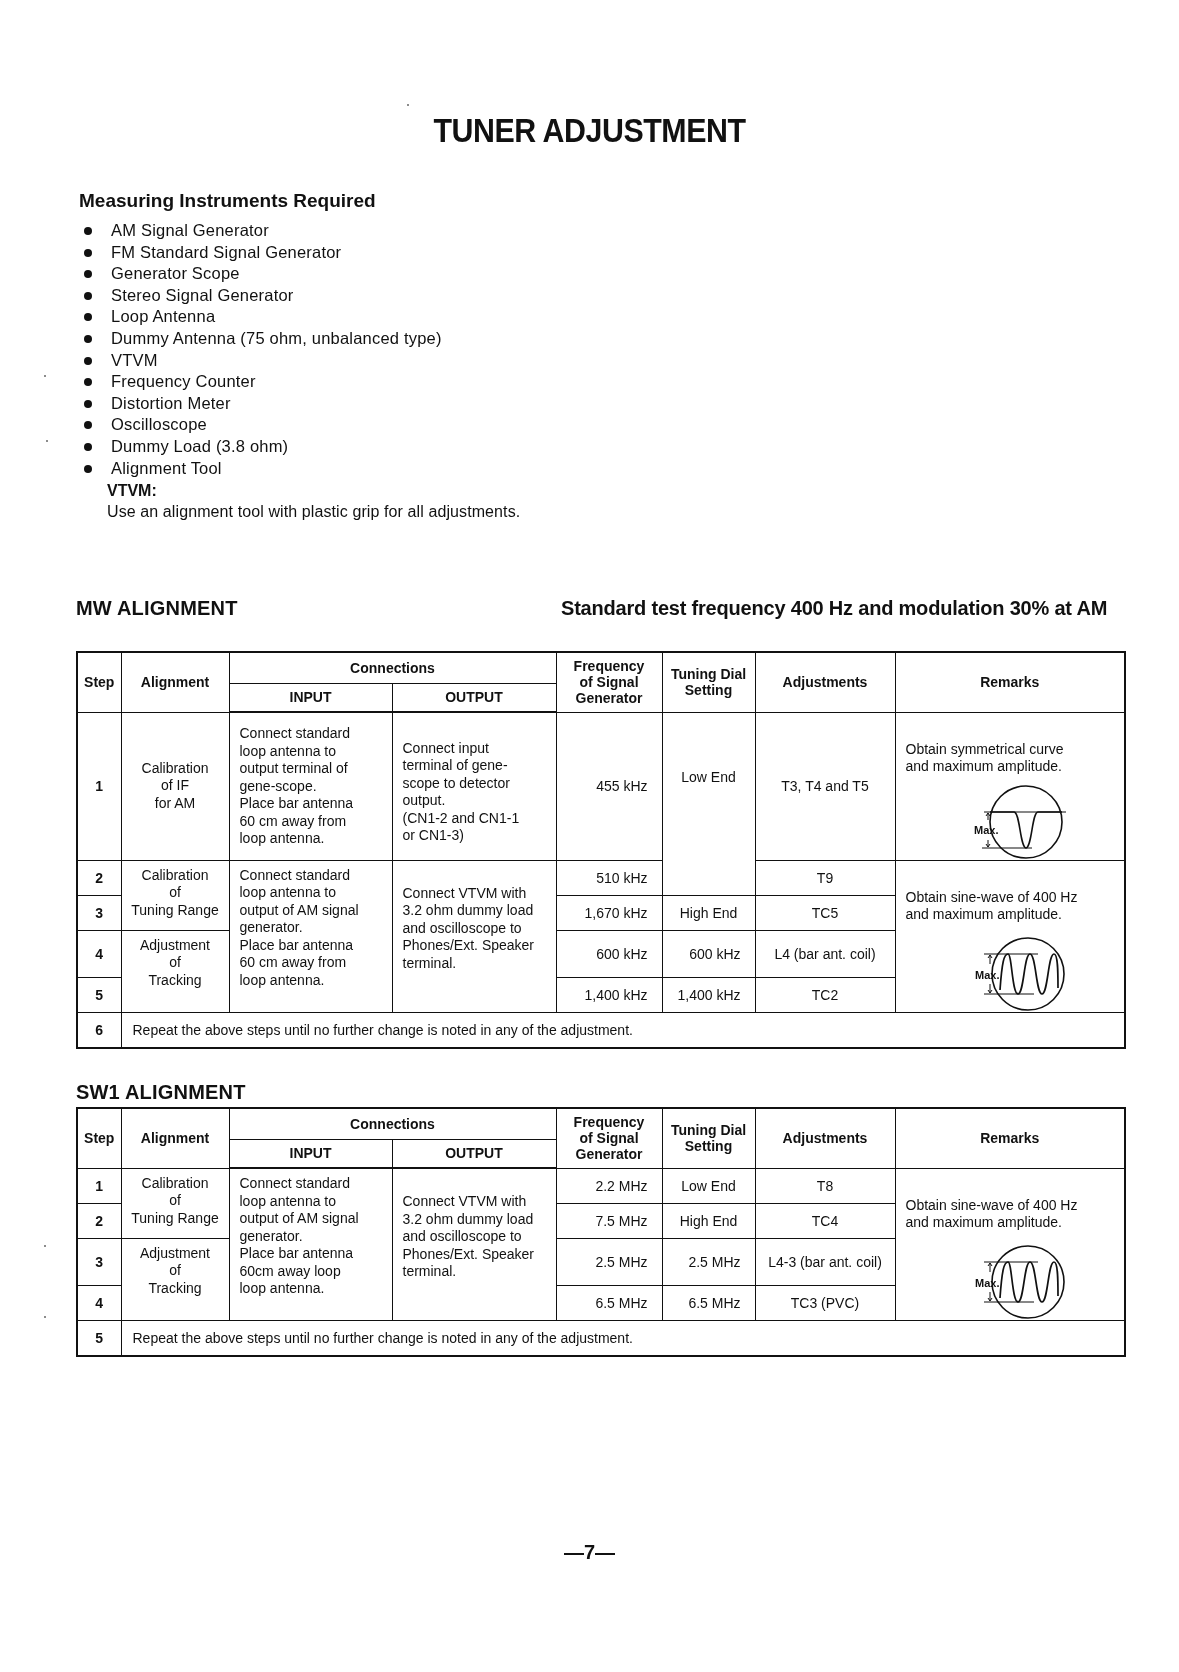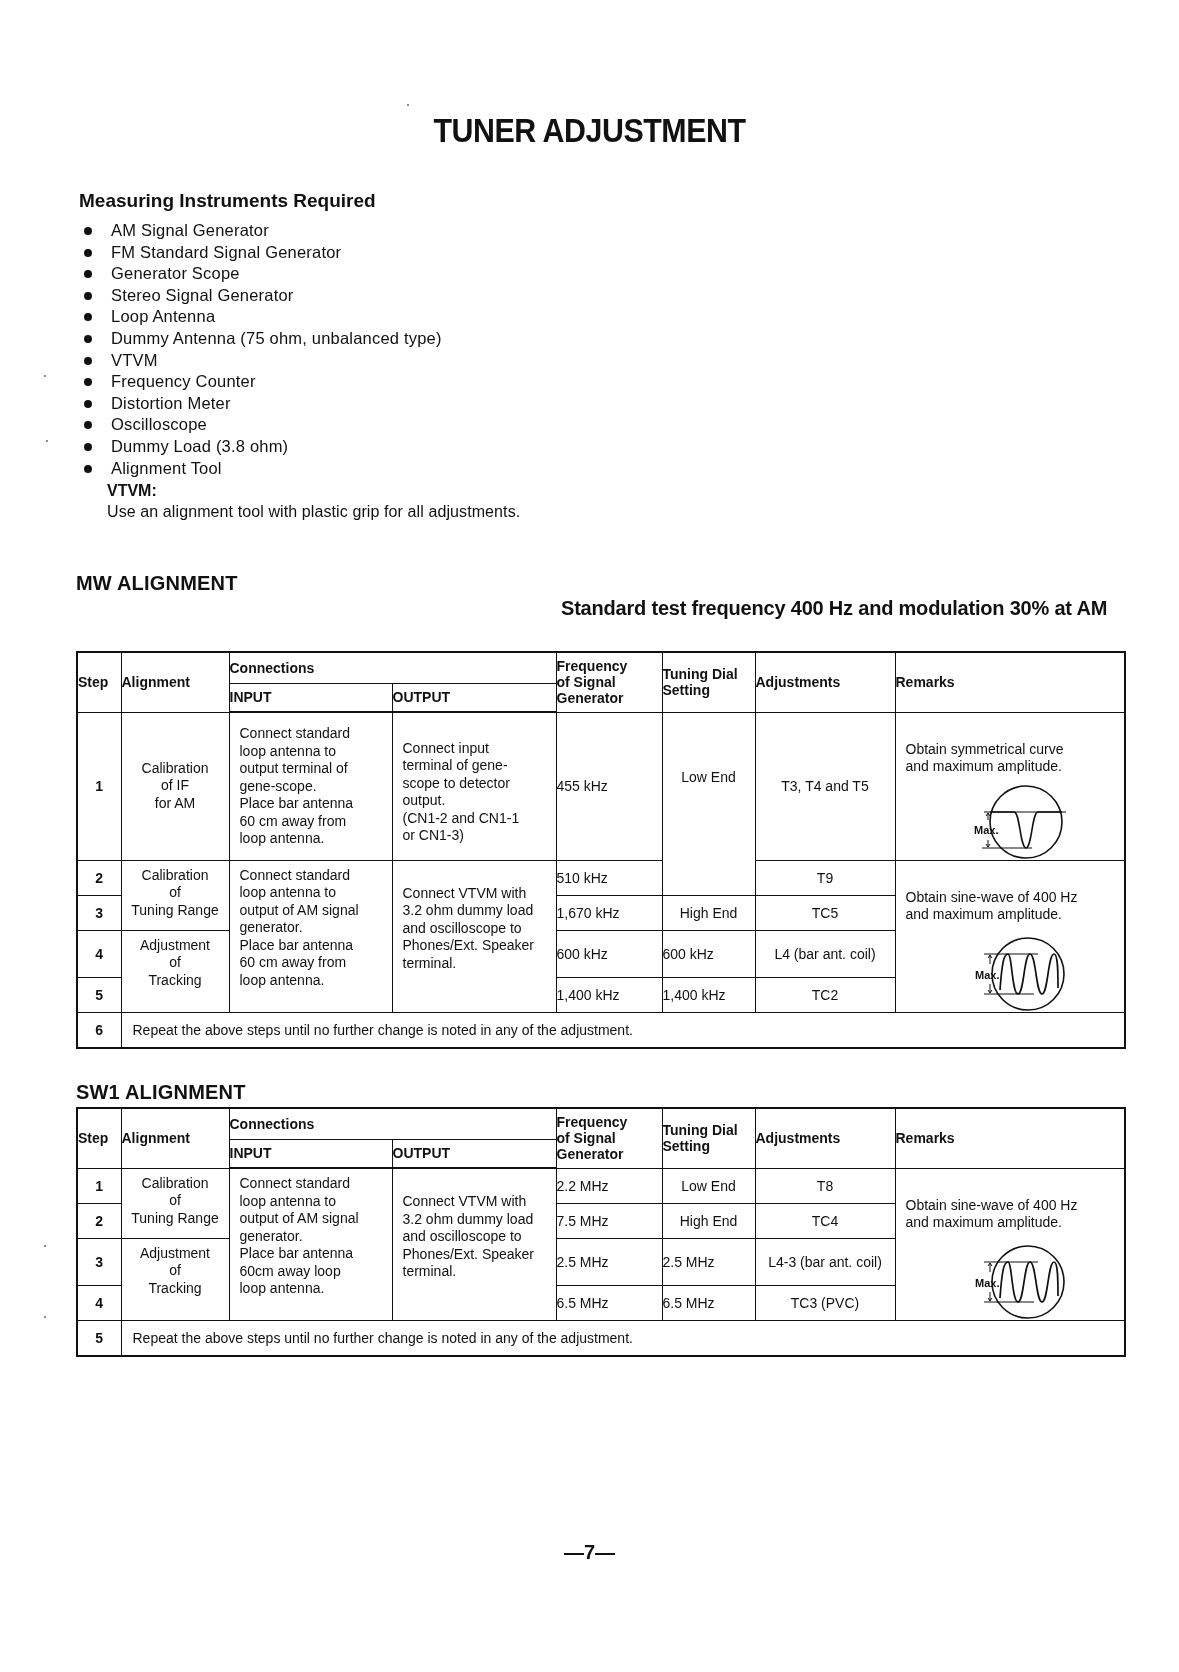--- a/index.html
+++ b/index.html
@@ -9,32 +9,32 @@
   #title { left: 0; width: 1179px; top: 112px; text-align: center; font-weight: bold;
            font-size: 33px; letter-spacing: -0.5px; transform: scaleX(0.92); transform-origin: center; }
   #instr-heading { left: 79px; top: 190px; font-size: 19px; font-weight: bold; }
   #instr-list { left: 78px; top: 216px; margin: 4px; padding: 0; list-style: none; }
   #instr-list li { height: 21.6px; line-height: 21.6px; font-size: 16.5px; position: relative; padding-left: 29px; letter-spacing: 0.2px; }
   #instr-list li .dot { position: absolute; left: 2px; top: 7px; width: 8px; height: 8px; border-radius: 50%; background: #111; }
   #note-label { left: 107px; top: 482px; font-size: 16px; font-weight: bold; }
   #note-text { left: 107px; top: 503px; font-size: 16px; letter-spacing: 0.1px; }
 
   .sec-heading { font-size: 20px; font-weight: bold; letter-spacing: 0.2px; }
-  #mw-heading { left: 76px; top: 572px; }
+  #mw-heading { left: 76px; top: 597px; }
   #mw-std { left: 561px; top: 597px; font-size: 20px; font-weight: bold; letter-spacing: -0.2px; }
   #sw-heading { left: 76px; top: 1081px; }
 
   table.align { position: absolute; left: 76px; width: 1050px; border-collapse: collapse;
                 table-layout: fixed; border: 2.5px solid #111; font-size: 14px; }
   table.align td, table.align th { border: 1.3px solid #111; padding: 0; vertical-align: middle; }
-  table.align th { font-weight: bold; font-size: 14px; line-height: 16px; text-align: left; }
+  table.align th { font-weight: bold; font-size: 14px; line-height: 16px; text-align: center; }
   table.align thead tr:last-child th, table.align thead tr:last-child td { border-bottom: 2.5px solid #111; }
   table.align .step { font-weight: bold; text-align: center; }
   table.align .c { text-align: center; }
-  table.align .r { padding-right: 14px; }
+  table.align .r { text-align: right; padding-right: 14px; }
   table.align .l { text-align: left; padding-left: 10px; margin-left: 44px; }
   table.align .multi { line-height: 17.5px; }
   table.align .top { vertical-align: top; padding-top: 24px; }
   .remark-text { line-height: 17.5px; padding-left: 10px; padding-top: 4px; text-align: left; }
   .scope { display: block; margin: 8px 0 0 58px; }
 
   #mw-table { top: 651px; }
   #sw-table { top: 1107px; }
   #page-num { left: 0; width: 1179px; top: 1541px; text-align: center; font-size: 20px; font-weight: bold; }
   .speck { position: absolute; width: 2px; height: 2px; background: #666; border-radius: 50%; }

